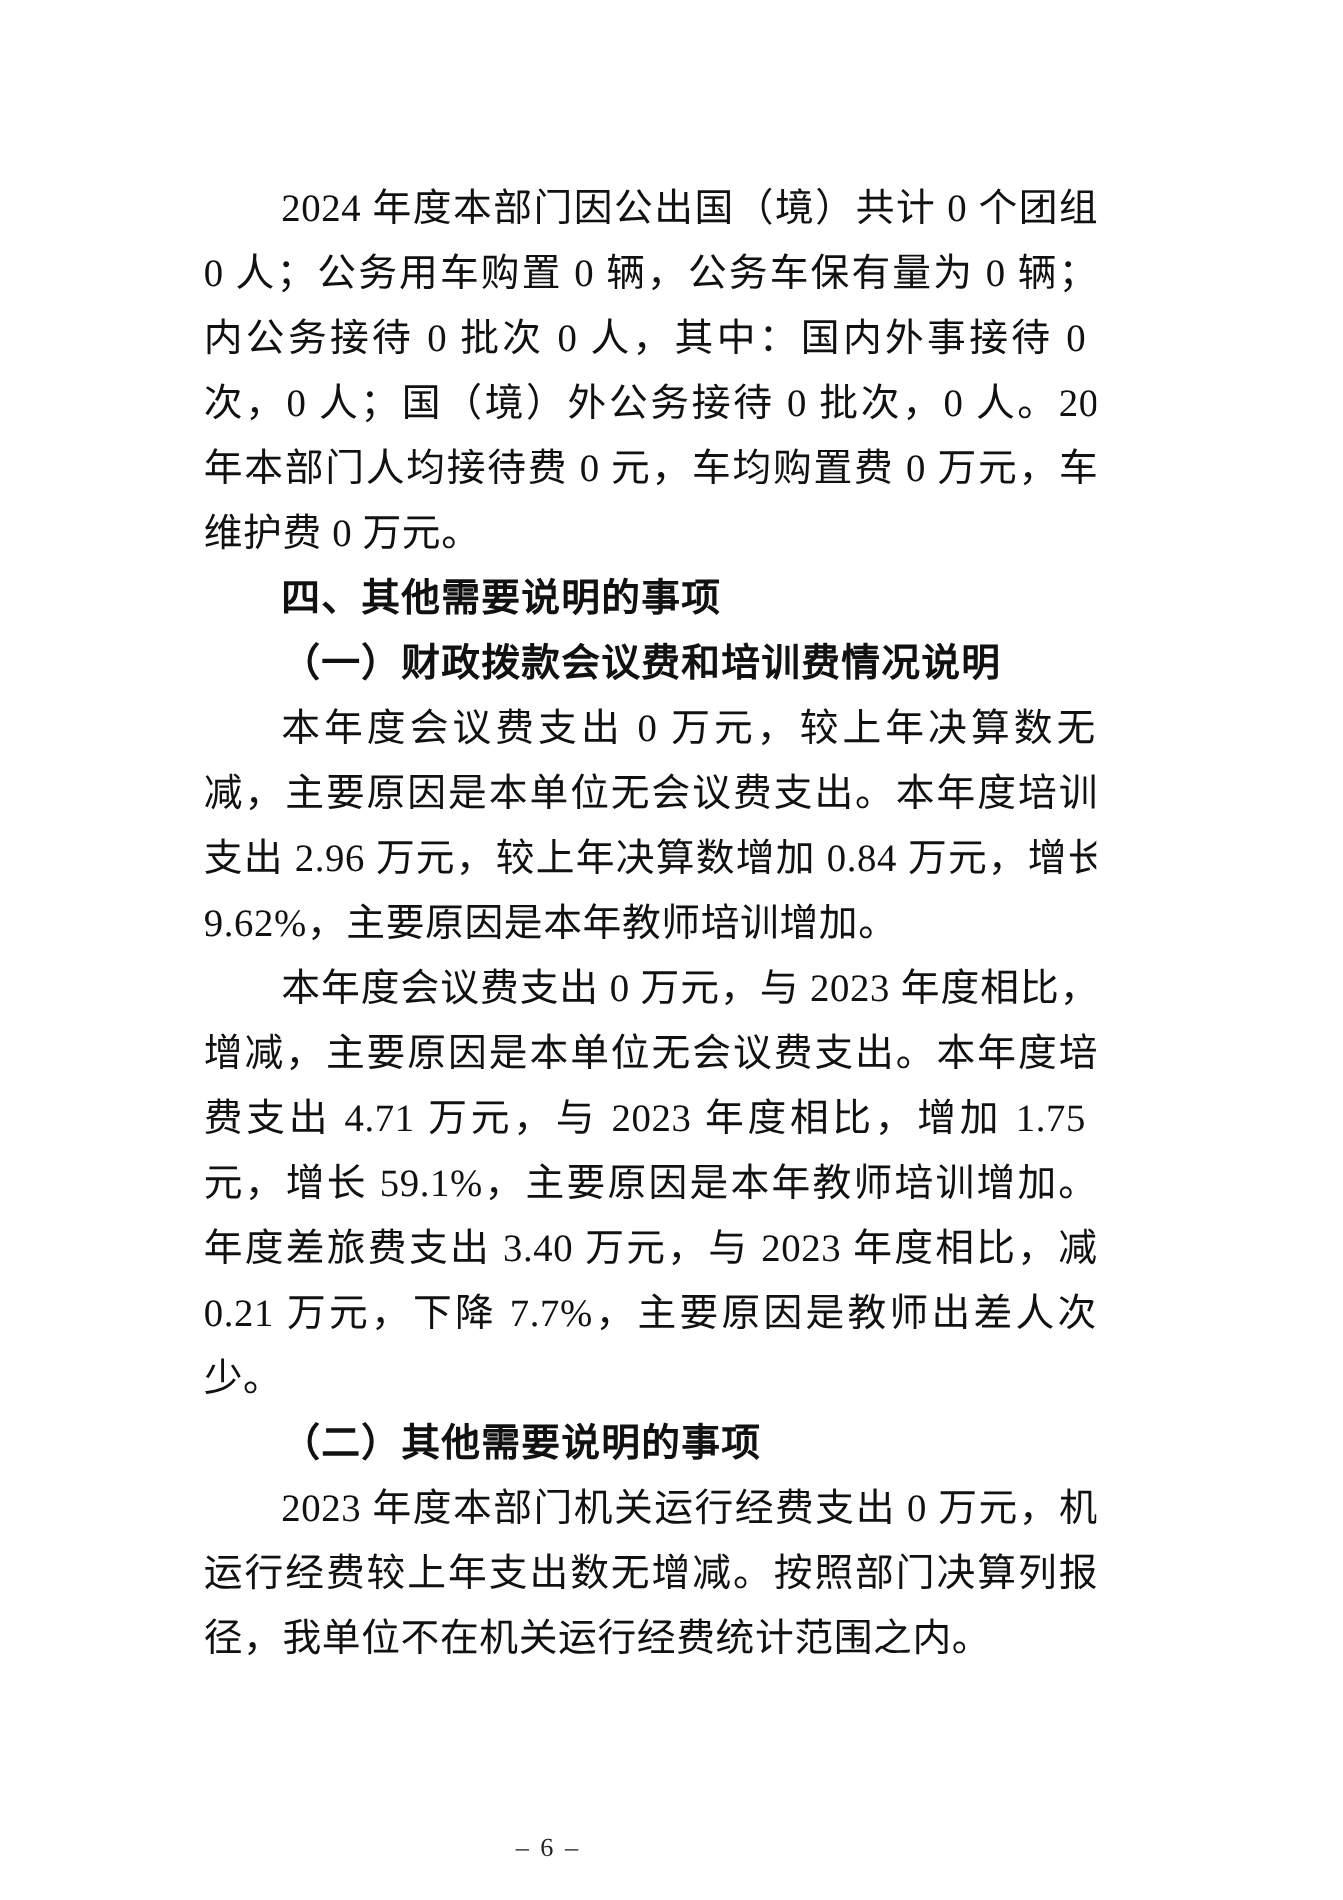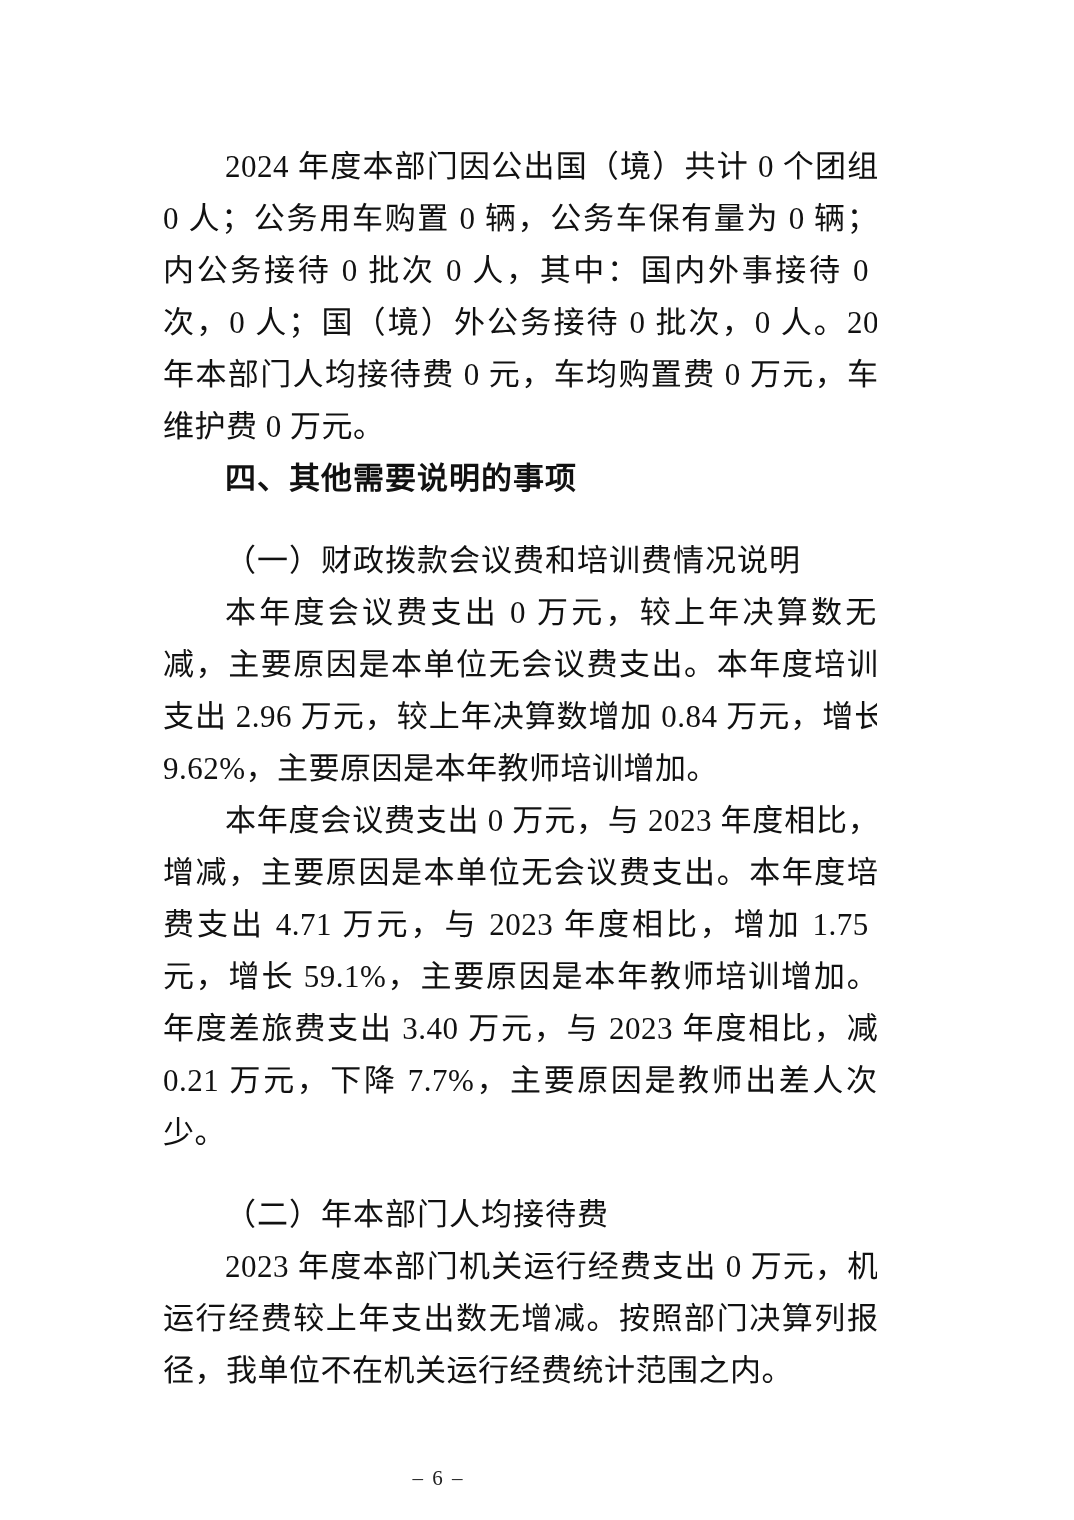--- a/index.html
+++ b/index.html
@@ -35,24 +35,23 @@
   .blk.body {
     font-weight: 400;
   }
   .blk.heading1 {
     font-weight: 700;
     font-family: Liberation Sans, sans-serif;
     text-align: left;
     letter-spacing: 1px;
   }
   .blk.heading2 {
-    font-weight: 400;
+    font-weight: 700;
     text-align: left;
     letter-spacing: 1px;
-    margin-top: 30px;
   }
   .page-footer {
     position: absolute;
     left: 0;
     top: 1464px;
     width: 100%;
     text-align: center;
     font-size: 21px;
     line-height: 28px;
     color: #222222;
@@ -62,18 +61,18 @@
 </head>
 <body>
 
 <div class="page">
   <div class="content">
     <p class="blk body">2024 年度本部门因公出国（境）共计 0 个团组，0 人；公务用车购置 0 辆，公务车保有量为 0 辆；国内公务接待 0 批次 0 人，其中：国内外事接待 0 批次，0 人；国（境）外公务接待 0 批次，0 人。2024 年本部门人均接待费 0 元，车均购置费 0 万元，车均维护费 0 万元。</p>
     <p class="blk heading1">四、其他需要说明的事项</p>
     <p class="blk heading2">（一）财政拨款会议费和培训费情况说明</p>
     <p class="blk body">本年度会议费支出 0 万元，较上年决算数无增减，主要原因是本单位无会议费支出。本年度培训费支出 2.96 万元，较上年决算数增加 0.84 万元，增长 39.62%，主要原因是本年教师培训增加。</p>
     <p class="blk body">本年度会议费支出 0 万元，与 2023 年度相比，无增减，主要原因是本单位无会议费支出。本年度培训费支出 4.71 万元，与 2023 年度相比，增加 1.75 万元，增长 59.1%，主要原因是本年教师培训增加。本年度差旅费支出 3.40 万元，与 2023 年度相比，减少 0.21 万元，下降 7.7%，主要原因是教师出差人次减少。</p>
-    <p class="blk heading2">（二）年本部门人均接待费</p>
+    <p class="blk heading2">（二）其他需要说明的事项</p>
     <p class="blk body">2023 年度本部门机关运行经费支出 0 万元，机关运行经费较上年支出数无增减。按照部门决算列报口径，我单位不在机关运行经费统计范围之内。</p>
   </div>
 
   <div class="page-footer">– 6 –</div>
 </div>
 
 </body></html>

